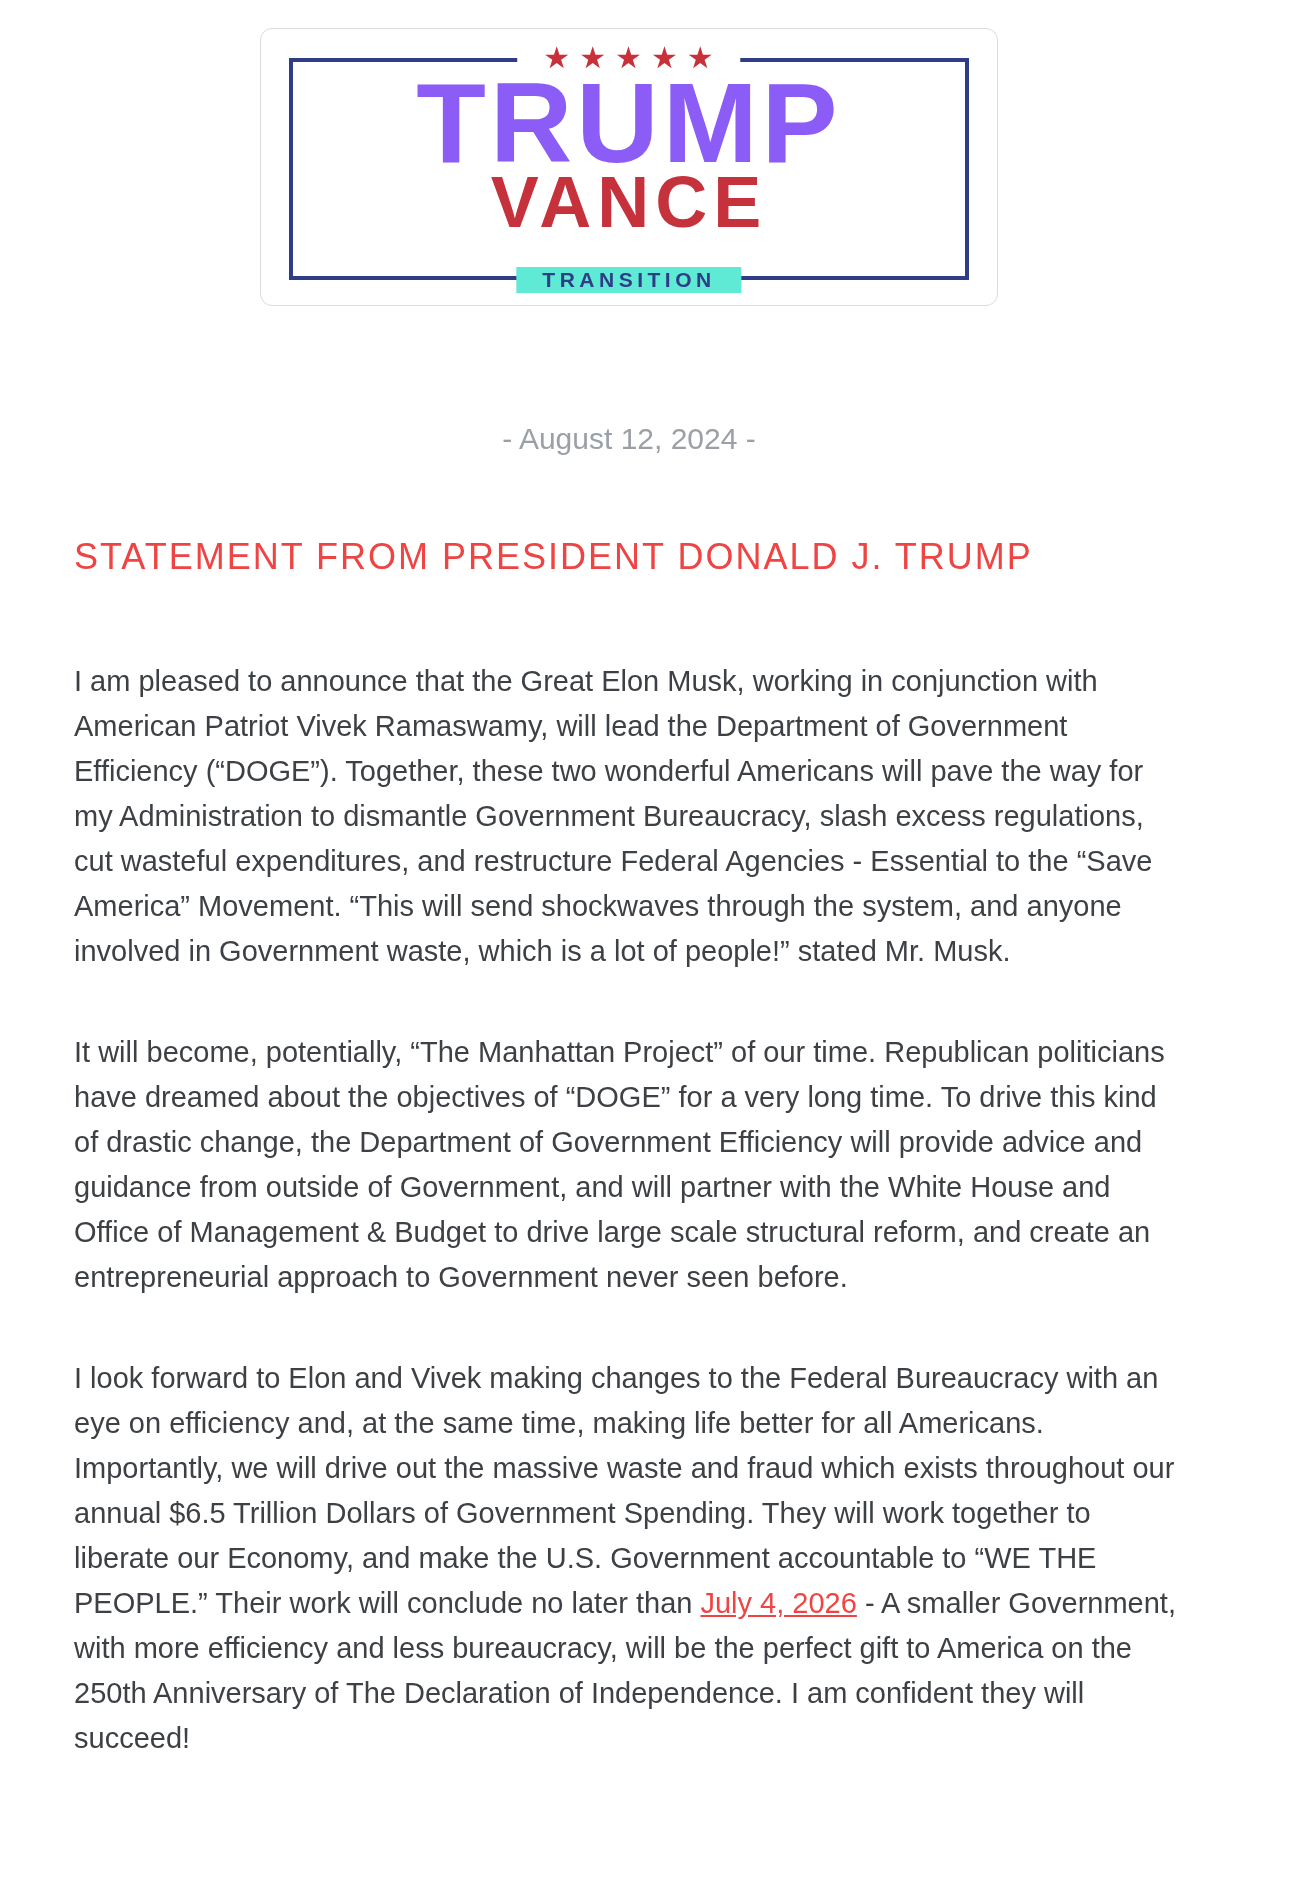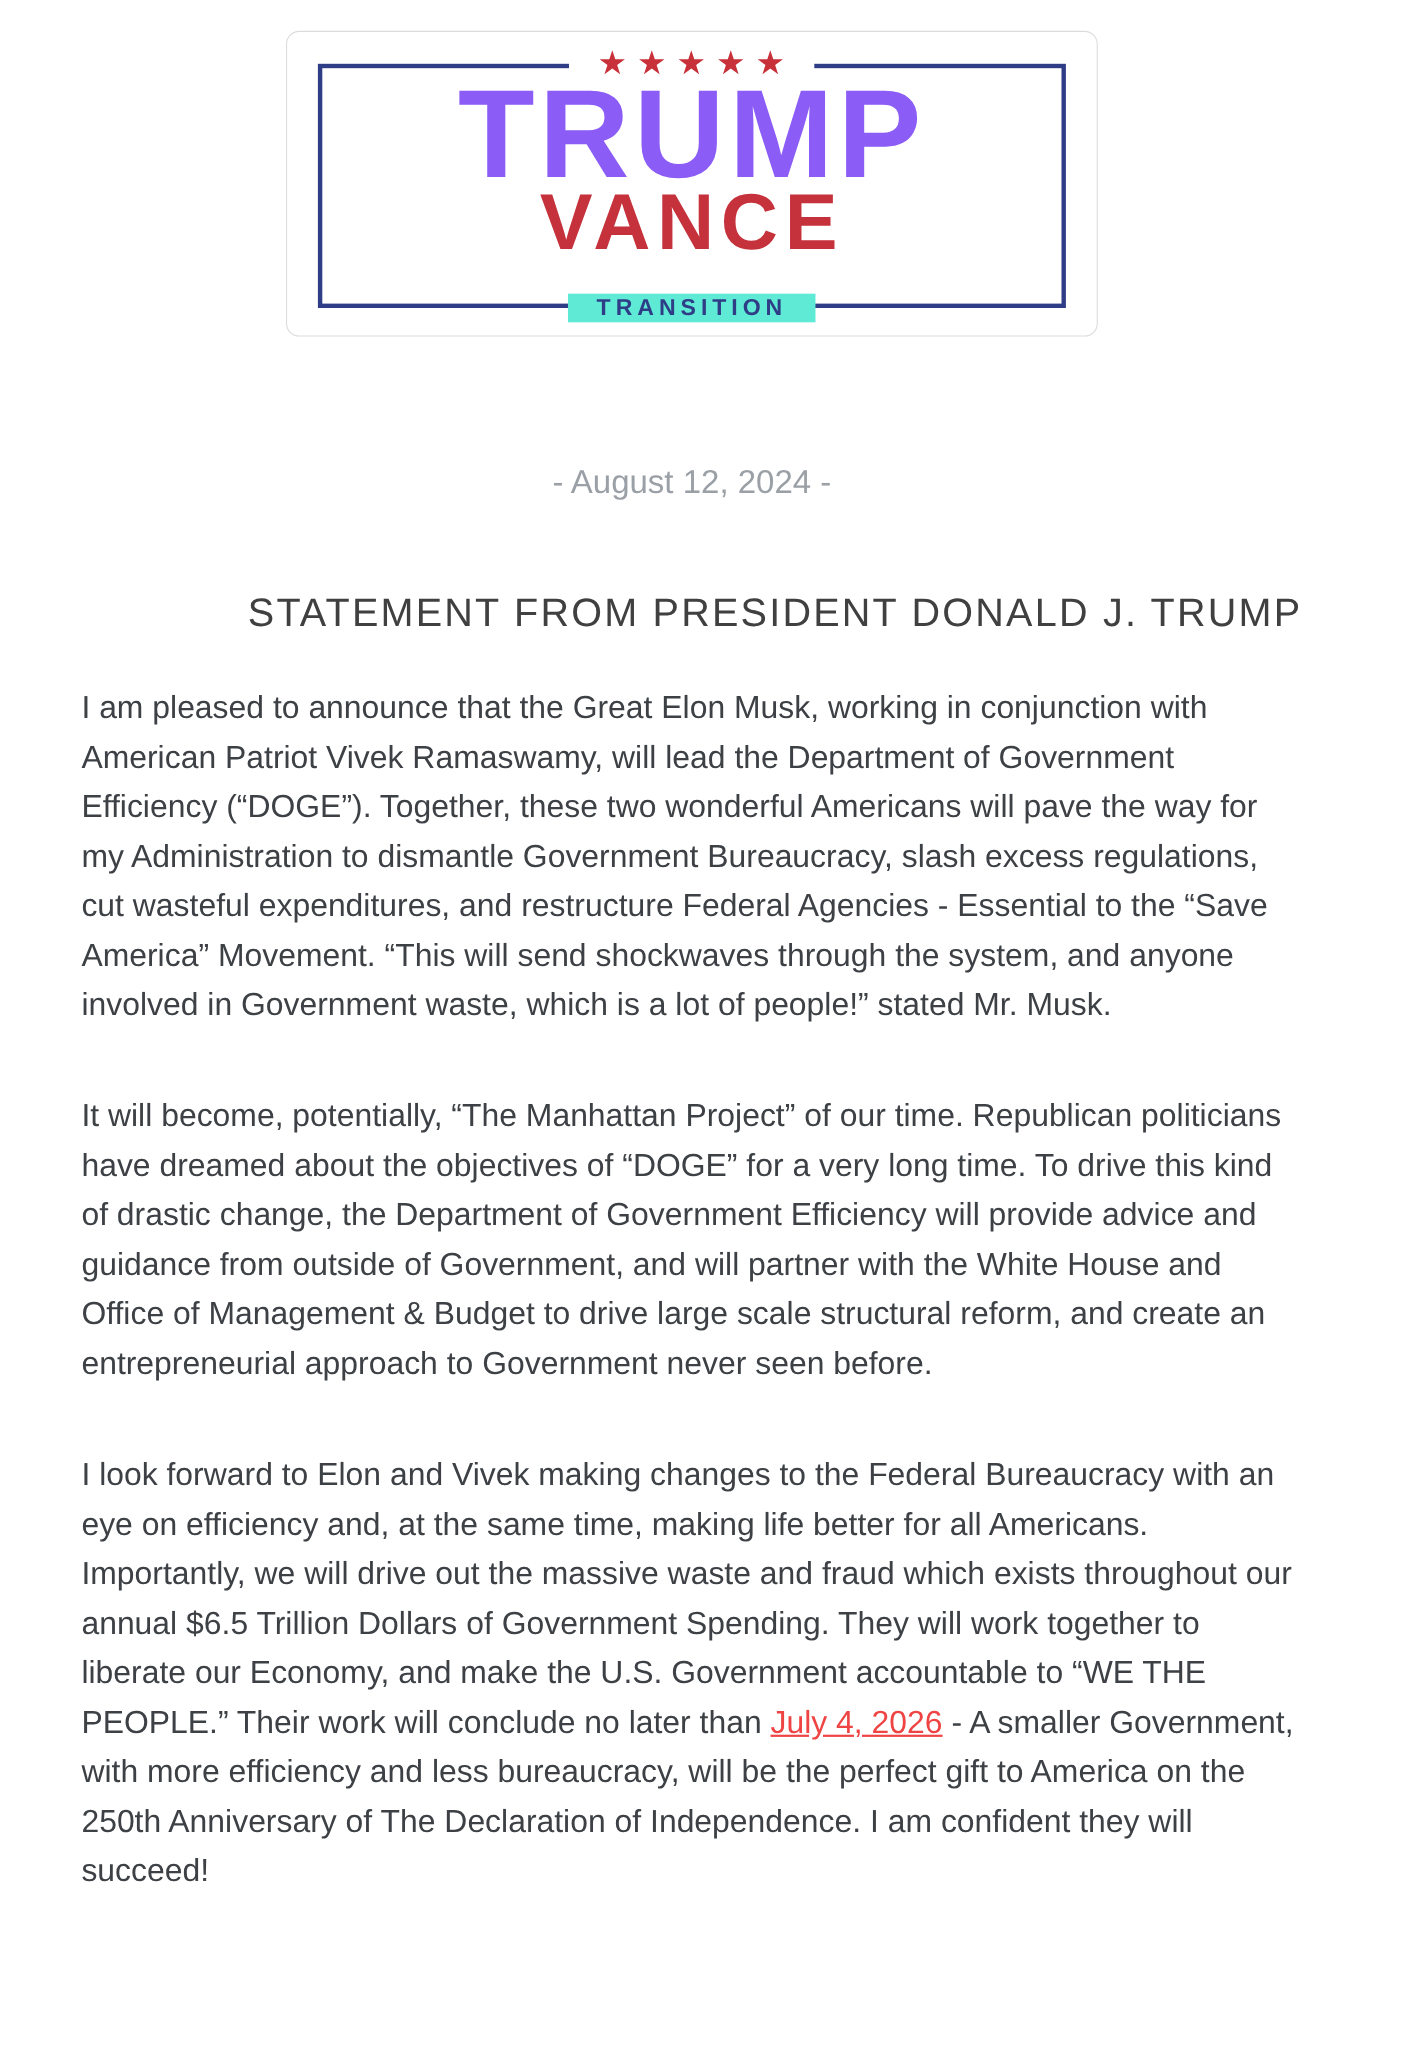--- a/index.html
+++ b/index.html
@@ -83,29 +83,29 @@
   
   .date-line {
     margin-top: 110px;
     text-align: center;
     font-size: 30px;
     line-height: 45px;
     color: #9aa0a6;
   }
   .headline {
     margin: 70px 0 0 0;
-    text-align: right;
+    text-align: left;
     font-size: 36px;
     line-height: 52px;
     font-weight: 400;
     letter-spacing: 2px;
-    color: #404040;
+    color: #ef4444;
   }
   .paragraphs {
-    margin-top: 39px;
+    margin-top: 76px;
   }
   .paragraphs p {
     margin: 0 0 56px 0;
     font-size: 29px;
     line-height: 45px;
     color: #3d4145;
   }
   .paragraphs p:last-child {
     margin-bottom: 0;
   }

